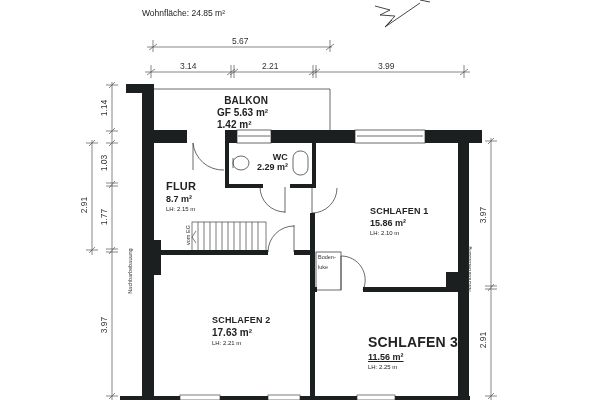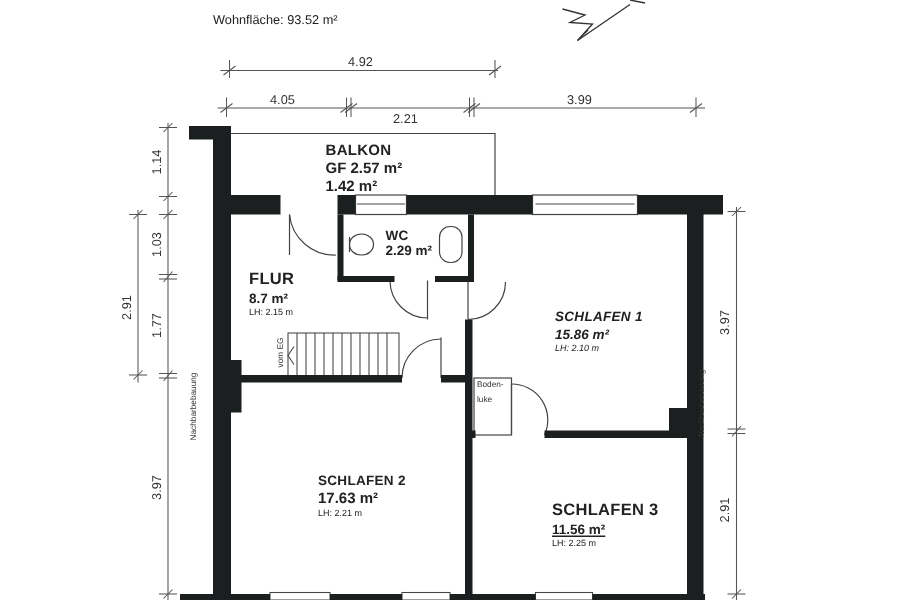--- a/index.html
+++ b/index.html
@@ -4,32 +4,32 @@
   <style>
     html, body { margin: 0; padding: 0; }
     body {
       width: 600px; height: 400px; overflow: hidden;
       background: #ffffff; position: relative;
       font-family: "Liberation Sans", sans-serif; color: #222;
     }
     .abs { position: absolute; }
     .wall { position: absolute; background: #1c1f1f; }
     .thin { position: absolute; background: #1c1f1f; }
-    .label-title { font-weight: bold; font-size: 10px; letter-spacing: 0.2px; white-space: nowrap; }
+    .label-title { font-weight: bold; font-size: 10px; letter-spacing: 0.2px; white-space: nowrap; text-align: right; }
     .label-area { font-weight: bold; font-size: 10px; white-space: nowrap; }
     .label-lh { font-size: 6px; white-space: nowrap; }
     .dim-text { position: absolute; font-size: 8.5px; color: #333; white-space: nowrap; }
     .vtext { transform: rotate(-90deg); transform-origin: center center; }
     .small-v { font-size: 5.5px; color: #333; white-space: nowrap; position: absolute; }
     svg.overlay { position: absolute; left: 0; top: 0; }
   </style>
 </head>
 <body>
 
-<div class="abs" style="left:142px; top:8px; font-size:8.5px;">Wohnfläche: 93.52 m²</div>
+<div class="abs" style="left:142px; top:8px; font-size:8.5px;">Wohnfläche: 24.85 m²</div>
 
 <svg class="overlay" width="600" height="400">
 
   <g stroke="#333" stroke-width="0.9" fill="none">
     <polyline points="375,6 390,10 380,15 395,16 385,27 392,20"></polyline>
     <line x1="385" y1="27" x2="420" y2="3"></line>
     <line x1="420" y1="0" x2="430" y2="2"></line>
   </g>
 
   <g stroke="#555" stroke-width="0.7">
@@ -164,65 +164,65 @@
 <div class="thin" style="left:154px; top:250px; width:114px; height:5px;"></div>
 <div class="thin" style="left:294px; top:250px; width:18px; height:5px;"></div>
 <div class="thin" style="left:312px; top:287px; width:5px; height:5px;"></div>
 <div class="thin" style="left:363px; top:287px; width:96px; height:5px;"></div>
 
 <div class="wall" style="left:120px; top:396px; width:60px; height:4px;"></div>
 <div class="wall" style="left:220px; top:396px; width:48px; height:4px;"></div>
 <div class="wall" style="left:300px; top:396px; width:57px; height:4px;"></div>
 <div class="wall" style="left:395px; top:396px; width:75px; height:4px;"></div>
 
-<div class="dim-text" style="left:232px; top:36px;">4.92</div>
-<div class="dim-text" style="left:180px; top:61px;">4.05</div>
-<div class="dim-text" style="left:262px; top:74px;">2.21</div>
+<div class="dim-text" style="left:232px; top:36px;">5.67</div>
+<div class="dim-text" style="left:180px; top:61px;">3.14</div>
+<div class="dim-text" style="left:262px; top:61px;">2.21</div>
 <div class="dim-text" style="left:378px; top:61px;">3.99</div>
 
 <div class="dim-text vtext" style="left:96px; top:103px;">1.14</div>
 <div class="dim-text vtext" style="left:96px; top:158px;">1.03</div>
 <div class="dim-text vtext" style="left:96px; top:212px;">1.77</div>
 <div class="dim-text vtext" style="left:96px; top:320px;">3.97</div>
 <div class="dim-text vtext" style="left:76px; top:200px;">2.91</div>
 
 <div class="dim-text vtext" style="left:475px; top:210px;">3.97</div>
 <div class="dim-text vtext" style="left:475px; top:335px;">2.91</div>
 
 <div class="abs" style="left:217px; top:95px;">
   <div class="label-title">BALKON</div>
-  <div class="label-area" style="margin-top:1px;">GF 2.57 m²</div>
+  <div class="label-area" style="margin-top:1px;">GF 5.63 m²</div>
   <div class="label-area" style="margin-top:1px;">1.42 m²</div>
 </div>
 
 <div class="abs" style="left:257px; top:152px;">
   <div class="label-title" style="font-size:9px;">WC</div>
   <div class="label-area" style="font-size:9px;">2.29 m²</div>
 </div>
 
 <div class="abs" style="left:166px; top:180px;">
   <div class="label-title" style="font-size:11px;">FLUR</div>
   <div class="label-area" style="font-size:9px; margin-top:2px;">8.7 m²</div>
   <div class="label-lh" style="margin-top:2px;">LH: 2.15 m</div>
 </div>
 
-<div class="abs" style="left:370px; top:206px;font-style:italic;">
+<div class="abs" style="left:370px; top:206px;">
   <div class="label-title" style="font-size:9px;">SCHLAFEN 1</div>
   <div class="label-area" style="font-size:9px; margin-top:2px;">15.86 m²</div>
   <div class="label-lh" style="margin-top:2px;">LH: 2.10 m</div>
 </div>
 
 <div class="abs" style="left:212px; top:315px;">
   <div class="label-title" style="font-size:9px;">SCHLAFEN 2</div>
   <div class="label-area" style="font-size:10px; margin-top:2px;">17.63 m²</div>
   <div class="label-lh" style="margin-top:2px;">LH: 2.21 m</div>
 </div>
 
 <div class="abs" style="left:368px; top:334px;">
-  <div class="label-title" style="font-size:11px;">SCHLAFEN 3</div>
+  <div class="label-title" style="font-size:14px;">SCHLAFEN 3</div>
   <div class="label-area" style="font-size:9px; margin-top:2px;text-decoration:underline;">11.56 m²</div>
   <div class="label-lh" style="margin-top:2px;">LH: 2.25 m</div>
 </div>
 
 <div class="small-v vtext" style="left:178px; top:232px;">vom EG</div>
 <div class="small-v" style="left:318px; top:254px; font-size:5.5px;">Boden-</div>
 <div class="small-v" style="left:318px; top:264px; font-size:5.5px;">luke</div>
 <div class="small-v vtext" style="left:107px; top:268px;">Nachbarbebauung</div>
 <div class="small-v vtext" style="left:446px; top:266px;">Nachbarbebauung</div>
 

